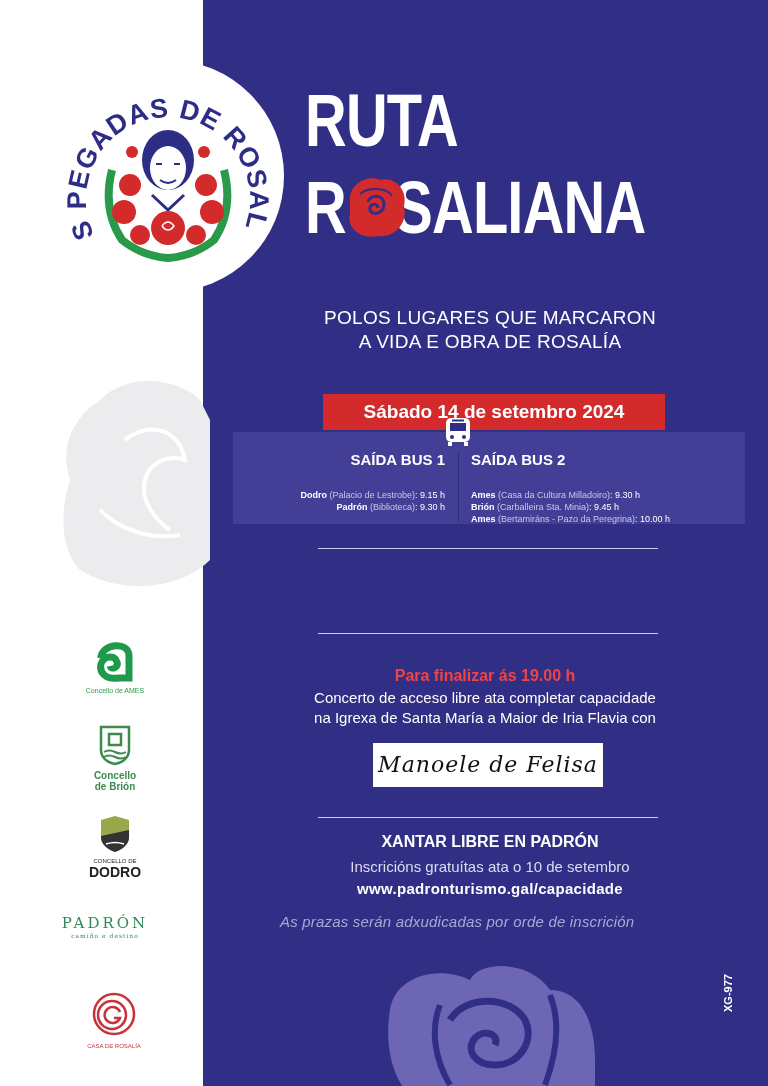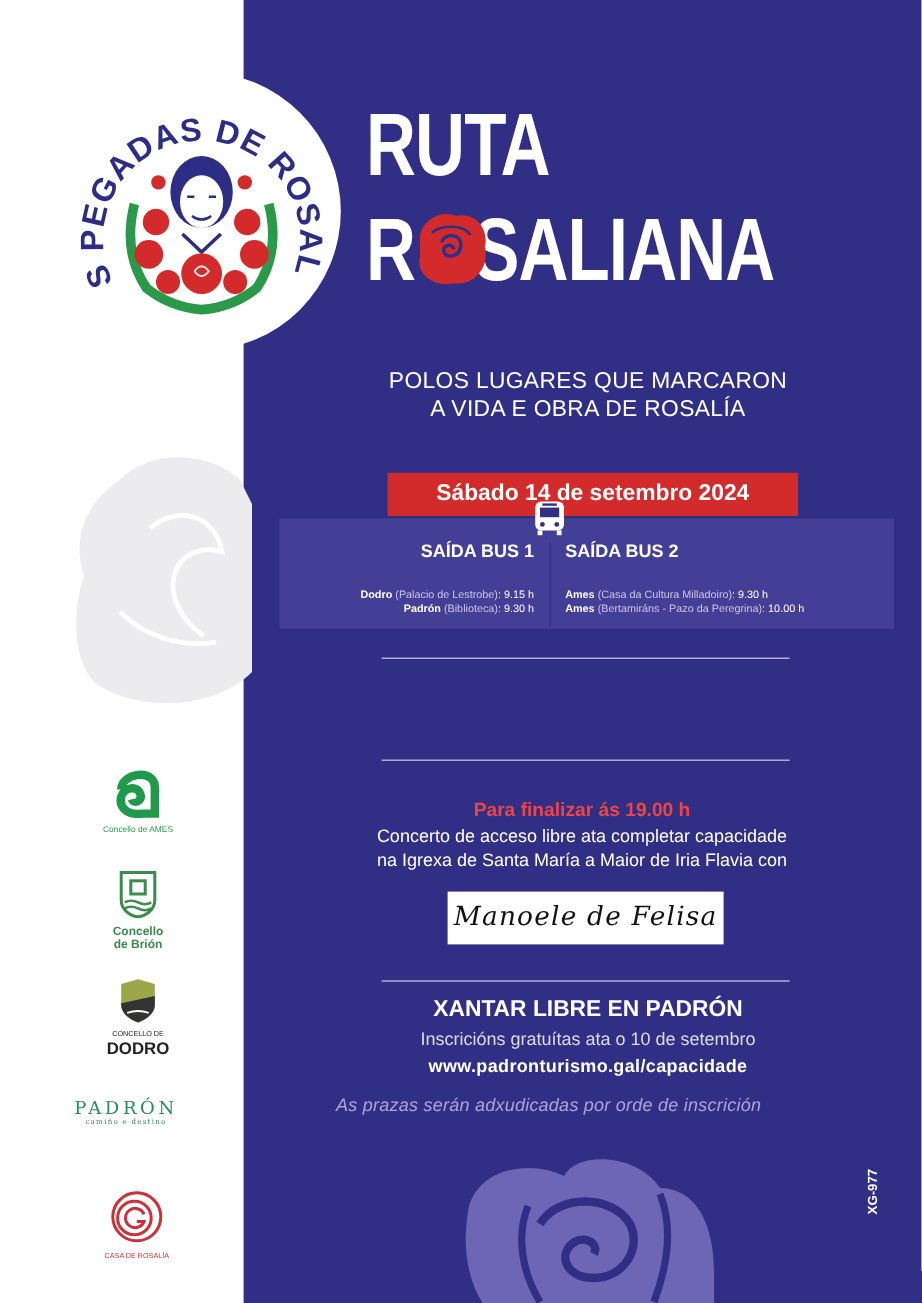--- a/index.html
+++ b/index.html
@@ -51,21 +51,21 @@
 
   .finale-head { position: absolute; left: 260px; top: 666px; width: 450px; text-align: center; color: #ef4444;
     font-size: 16px; font-weight: bold; line-height: 20px; }
   .finale-body { position: absolute; left: 250px; top: 688px; width: 470px; text-align: center; color: #ffffff;
     font-size: 15px; line-height: 20px; }
 
   .artist-box { position: absolute; left: 373px; top: 743px; width: 230px; height: 44px; background: #ffffff;
     color: #111111; font-family: "DejaVu Serif", serif; font-style: italic; font-size: 22px; text-align: center; line-height: 44px; letter-spacing: 1px; }
 
   .xantar { position: absolute; left: 280px; top: 832px; width: 420px; text-align: center; color: #ffffff;
-    font-size: 19px; font-weight: bold; line-height: 20px; }
+    font-size: 16px; font-weight: bold; line-height: 20px; }
   .insc { position: absolute; left: 280px; top: 857px; width: 420px; text-align: center; color: #dddcef;
     font-size: 15px; line-height: 20px; }
   .url { position: absolute; left: 280px; top: 879px; width: 420px; text-align: center; color: #ffffff;
     font-size: 15px; font-weight: bold; line-height: 20px; letter-spacing: 0.3px; }
   .note { position: absolute; left: 280px; top: 914px; width: 420px; text-align: left; color: #aaa7d6;
     font-size: 15px; line-height: 16px; letter-spacing: 0.2px; font-style: italic; }
 
   .code { position: absolute; left: 722px; top: 1012px; width: 50px; color: #ffffff; font-size: 11px; font-weight: bold;
     transform: rotate(-90deg); transform-origin: left top; }
 
@@ -155,20 +155,21 @@
 
 <div class="bus-col-1">
   <div class="bus-heading">SAÍDA BUS 1</div>
   <div class="bus-row"><b>Dodro</b> <span class="place">(Palacio de Lestrobe)</span><span>: 9.15 h</span></div>
   <div class="bus-row"><b>Padrón</b> <span class="place">(Biblioteca)</span><span>: 9.30 h</span></div>
 </div>
 
 <div class="bus-col-2">
   <div class="bus-heading">SAÍDA BUS 2</div>
   <div class="bus-row"><b>Ames</b> <span class="place">(Casa da Cultura Milladoiro)</span><span>: 9.30 h</span></div>
+  <div class="bus-row"><b>Brión</b> <span class="place">(Carballeira Sta. Minia)</span><span>: 9.45 h</span></div>
   <div class="bus-row"><b>Ames</b> <span class="place">(Bertamiráns - Pazo da Peregrina)</span><span>: 10.00 h</span></div>
 </div>
 
 <div class="rule rule-1"></div>
 <div class="visits">
 </div>
 <div class="rule rule-2"></div>
 
 <div class="finale-head">Para finalizar ás 19.00 h</div>
 <div class="finale-body">

